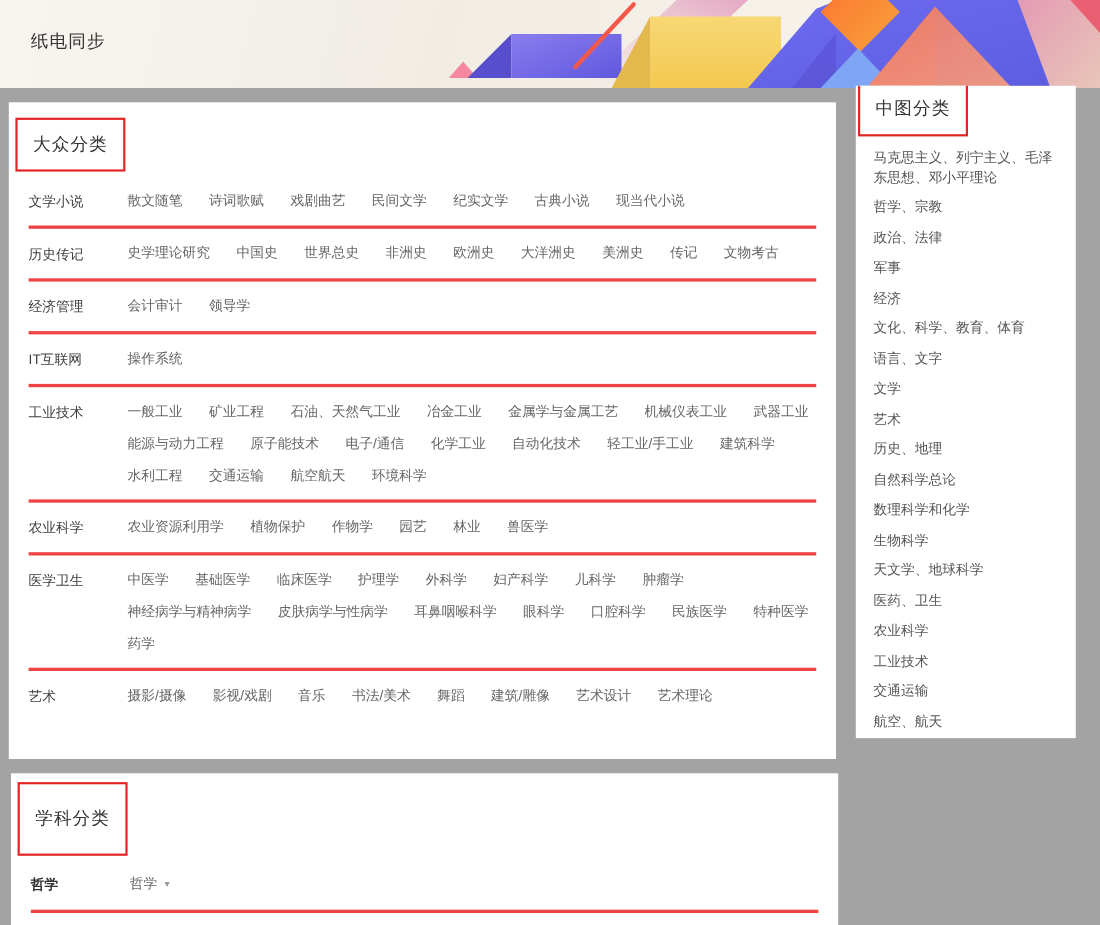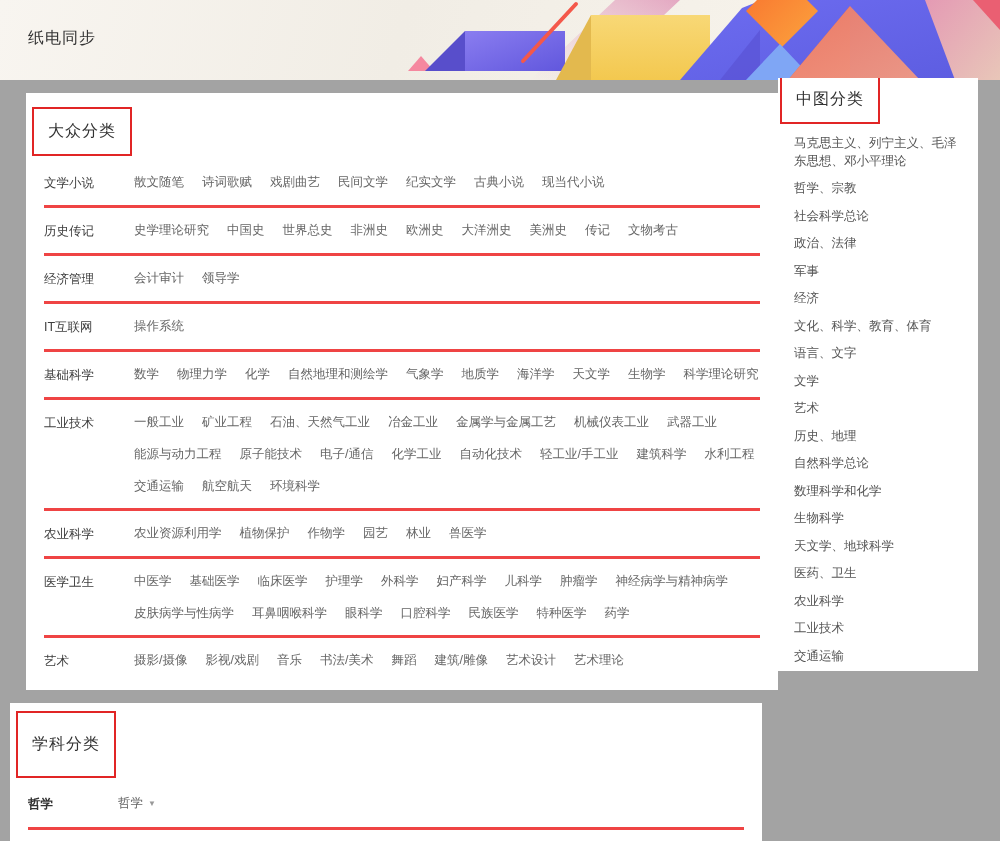--- a/index.html
+++ b/index.html
@@ -12,26 +12,26 @@
     overflow:hidden;}
   .header-title{position:absolute;left:28px;top:28px;font-size:16px;color:#333;letter-spacing:1px;}
   .deco{position:absolute;right:0;top:0;width:620px;height:80px;display:block;}
 
   
   .panel{position:absolute;background:#fff;}
   .title-box{display:inline-block;border:2px solid #e12525;padding:12px 14px;
     font-size:16px;color:#333;letter-spacing:1px;background:#fff;}
 
   
-  .panel-popular{left:26px;top:93px;width:752px;height:597px;padding:0 18px;box-sizing:border-box;overflow:hidden;}
+  .panel-popular{left:8px;top:93px;width:752px;height:597px;padding:0 18px;box-sizing:border-box;overflow:hidden;}
   .panel-popular .title-wrap{margin:14px 0 4px -12px;}
   .category-row{display:flex;border-bottom:3px solid #ef4444;padding:15px 0;}
   .category-row:last-child{border-bottom:none;}
   .row-label{width:90px;flex-shrink:0;font-size:12.5px;color:#3d3d3d;line-height:14px;padding-top:1px;}
-  .row-items{flex:1;display:flex;flex-wrap:wrap;column-gap:24px;row-gap:15px;align-content:flex-start;gap:18px;}
+  .row-items{flex:1;display:flex;flex-wrap:wrap;column-gap:24px;row-gap:15px;align-content:flex-start;}
   .cat-link{font-size:12.5px;color:#666;line-height:14px;text-decoration:none;cursor:pointer;white-space:nowrap;}
 
   
   .panel-clc{left:778px;top:78px;width:200px;height:593px;padding:0 16px;box-sizing:border-box;overflow:hidden;}
   .panel-clc .title-wrap{margin:-3px 0 6px -14px;}
   .clc-item{display:block;font-size:12.5px;color:#555;line-height:1.4;padding:5px 0;text-decoration:none;cursor:pointer;}
 
   
   .panel-subject{left:10px;top:703px;width:752px;height:200px;padding:0 18px;box-sizing:border-box;overflow:hidden;}
   .panel-subject .title-wrap{margin:8px 0 2px -12px;}
@@ -134,35 +134,20 @@
             <a class="cat-link">领导学</a>
           </div>
         </div>
         <div class="category-row">
           <span class="row-label">IT互联网</span>
           <div class="row-items">
             <a class="cat-link">操作系统</a>
           </div>
         </div>
         <div class="category-row">
-          <span class="row-label">基础科学</span>
-          <div class="row-items">
-            <a class="cat-link">数学</a>
-            <a class="cat-link">物理力学</a>
-            <a class="cat-link">化学</a>
-            <a class="cat-link">自然地理和测绘学</a>
-            <a class="cat-link">气象学</a>
-            <a class="cat-link">地质学</a>
-            <a class="cat-link">海洋学</a>
-            <a class="cat-link">天文学</a>
-            <a class="cat-link">生物学</a>
-            <a class="cat-link">科学理论研究</a>
-          </div>
-        </div>
-        <div class="category-row">
           <span class="row-label">工业技术</span>
           <div class="row-items">
             <a class="cat-link">一般工业</a>
             <a class="cat-link">矿业工程</a>
             <a class="cat-link">石油、天然气工业</a>
             <a class="cat-link">冶金工业</a>
             <a class="cat-link">金属学与金属工艺</a>
             <a class="cat-link">机械仪表工业</a>
             <a class="cat-link">武器工业</a>
             <a class="cat-link">能源与动力工程</a>
@@ -226,21 +211,20 @@
       </div>
   </div>
 
   <div class="panel panel-clc">
     <div class="title-wrap">
       <div class="title-box">中图分类</div>
     </div>
     <div id="clc-items">
         <a class="clc-item">马克思主义、列宁主义、毛泽东思想、邓小平理论</a>
         <a class="clc-item">哲学、宗教</a>
-        <a class="clc-item">社会科学总论</a>
         <a class="clc-item">政治、法律</a>
         <a class="clc-item">军事</a>
         <a class="clc-item">经济</a>
         <a class="clc-item">文化、科学、教育、体育</a>
         <a class="clc-item">语言、文字</a>
         <a class="clc-item">文学</a>
         <a class="clc-item">艺术</a>
         <a class="clc-item">历史、地理</a>
         <a class="clc-item">自然科学总论</a>
         <a class="clc-item">数理科学和化学</a>

